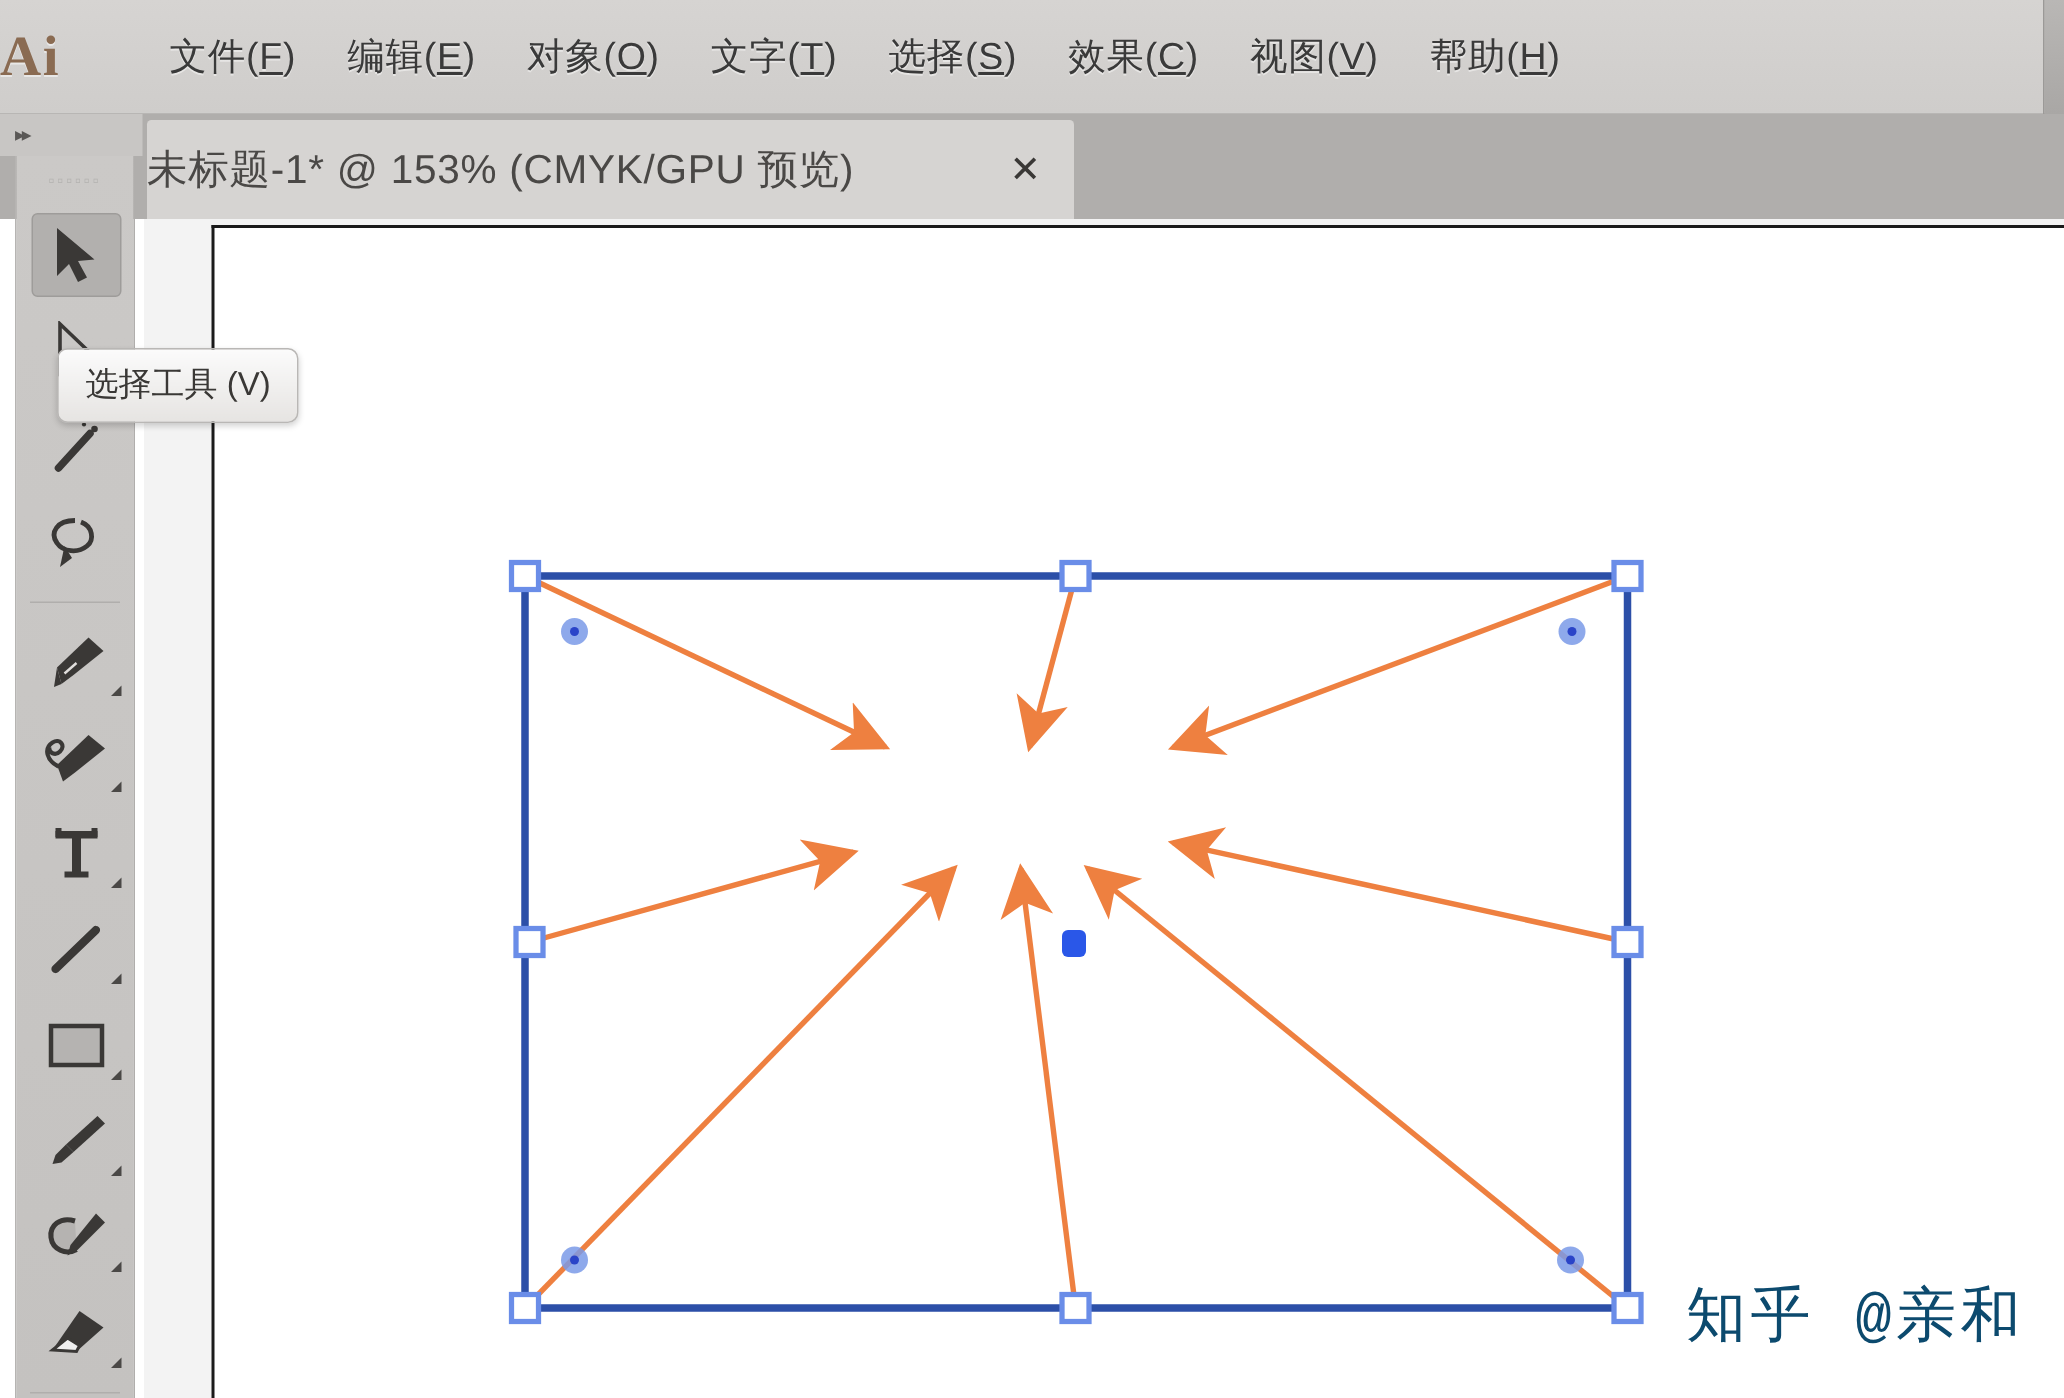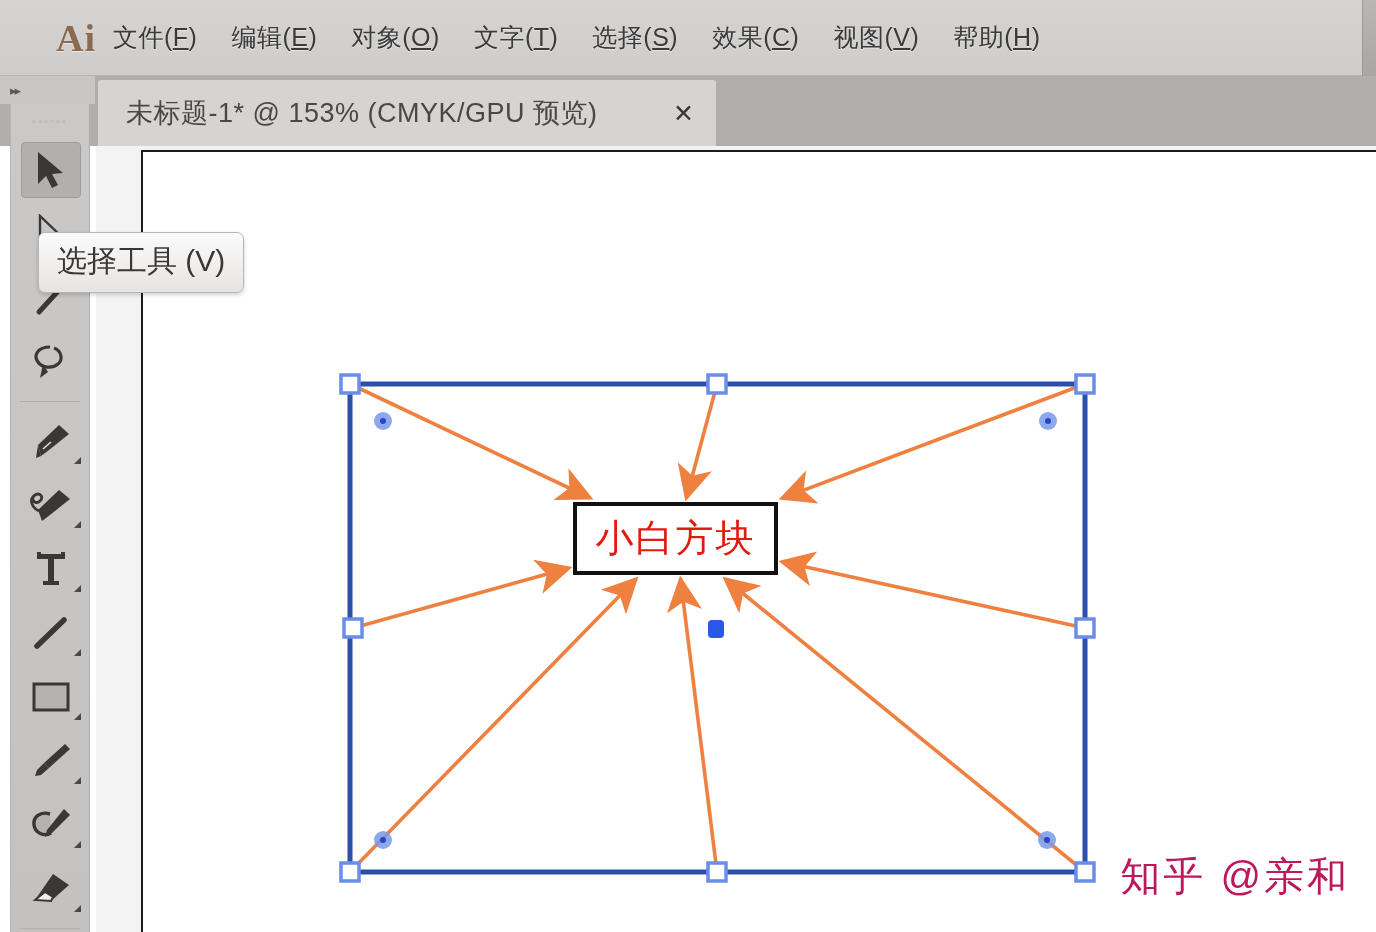--- a/index.html
+++ b/index.html
@@ -12,21 +12,21 @@
   #app { position: relative; width: 1376px; height: 932px; }
 
   
   .menubar {
     position: absolute; left: 0; top: 0; width: 1376px; height: 76px;
     background: linear-gradient(#d6d4d2, #cfcdcb);
     border-bottom: 1px solid #b8b6b4;
     display: flex; align-items: center;
   }
   .ai-logo {
-    width: 96px; text-align: right;
+    width: 96px; text-align: left;
     font-family: "Liberation Serif", "DejaVu Serif", serif;
     font-weight: bold; font-size: 38px;
     color: #8a6b52; letter-spacing: 1px;
     text-shadow: 0 1px 0 rgba(255,255,255,0.5);
   }
   .menu-item {
     font-size: 25px; color: #3a3a3a; padding: 4px 17px;
     white-space: nowrap; letter-spacing: 0.5px;
     text-shadow: 0 1px 0 rgba(255,255,255,0.45);
   }
@@ -48,21 +48,21 @@
     display: flex; align-items: center; padding-left: 10px;
   }
   .chev { font-size: 13px; color: #5a5856; letter-spacing: -2px; }
   .tab {
     position: absolute; left: 98px; top: 4px; height: 66px; width: 618px;
     background: #d6d4d2;
     border-top-left-radius: 3px; border-top-right-radius: 3px;
     display: flex; align-items: center;
   }
   .tab-title {
-    font-size: 27px; color: #4a4846; padding-left: 28px;
+    font-size: 27px; color: #4a4846; 
     white-space: nowrap; letter-spacing: 0.5px;
   }
   .tab-close {
     position: absolute; right: 22px; top: 50%; transform: translateY(-50%);
     font-size: 25px; font-weight: bold; color: #3a3836;
   }
 
   
   .toolbar {
     position: absolute; left: 10px; top: 104px; width: 80px; height: 828px;
@@ -91,21 +91,21 @@
   .tool-sep {
     width: 60px; height: 1px; background: #b0aeac; margin: 7px auto;
   }
 
   
   .tooltip {
     position: absolute; left: 38px; top: 232px;
     background: linear-gradient(#fbfbfb, #e6e4e2);
     border: 1px solid #b9b7b5; border-radius: 7px;
     padding: 8px 18px 10px 18px;
-    font-size: 30px; color: #3a3836; white-space: nowrap;
+    font-size: 22px; color: #3a3836; white-space: nowrap;
     box-shadow: 0 2px 4px rgba(0,0,0,0.18);
     z-index: 40;
     text-align: right;
   }
 
   
   .canvas-wrap {
     position: absolute; left: 96px; top: 146px;
     width: 1280px; height: 786px;
     background: #f3f3f3; overflow: hidden;
@@ -298,21 +298,16 @@
         <rect x="708" y="375" width="18" height="18" fill="#ffffff" stroke="#6a8de8" stroke-width="3.5"></rect>
         <rect x="1076" y="375" width="18" height="18" fill="#ffffff" stroke="#6a8de8" stroke-width="3.5"></rect>
         <rect x="344" y="619" width="18" height="18" fill="#ffffff" stroke="#6a8de8" stroke-width="3.5"></rect>
         <rect x="1076" y="619" width="18" height="18" fill="#ffffff" stroke="#6a8de8" stroke-width="3.5"></rect>
         <rect x="341" y="863" width="18" height="18" fill="#ffffff" stroke="#6a8de8" stroke-width="3.5"></rect>
         <rect x="708" y="863" width="18" height="18" fill="#ffffff" stroke="#6a8de8" stroke-width="3.5"></rect>
         <rect x="1076" y="863" width="18" height="18" fill="#ffffff" stroke="#6a8de8" stroke-width="3.5"></rect>
       </g>
   </svg>
 
-  <div id="textbox" style="position:absolute;left:573px;top:502px;width:205px;height:73px;
-              background:#ffffff;border:4px solid #111111;z-index:25;
-              display:flex;align-items:center;justify-content:center;">
-    <span style="font-size:38px;color:#e01b10;letter-spacing:2px;white-space:nowrap;">小白方块</span>
-  </div>
-
-  <div class="watermark" style="color: #be185d;">知乎 @亲和</div>
+
+  <div class="watermark" style="color: #0c4a6e; font-family: Liberation Mono, monospace;">知乎 @亲和</div>
 
 </div>
 
 </body></html>

